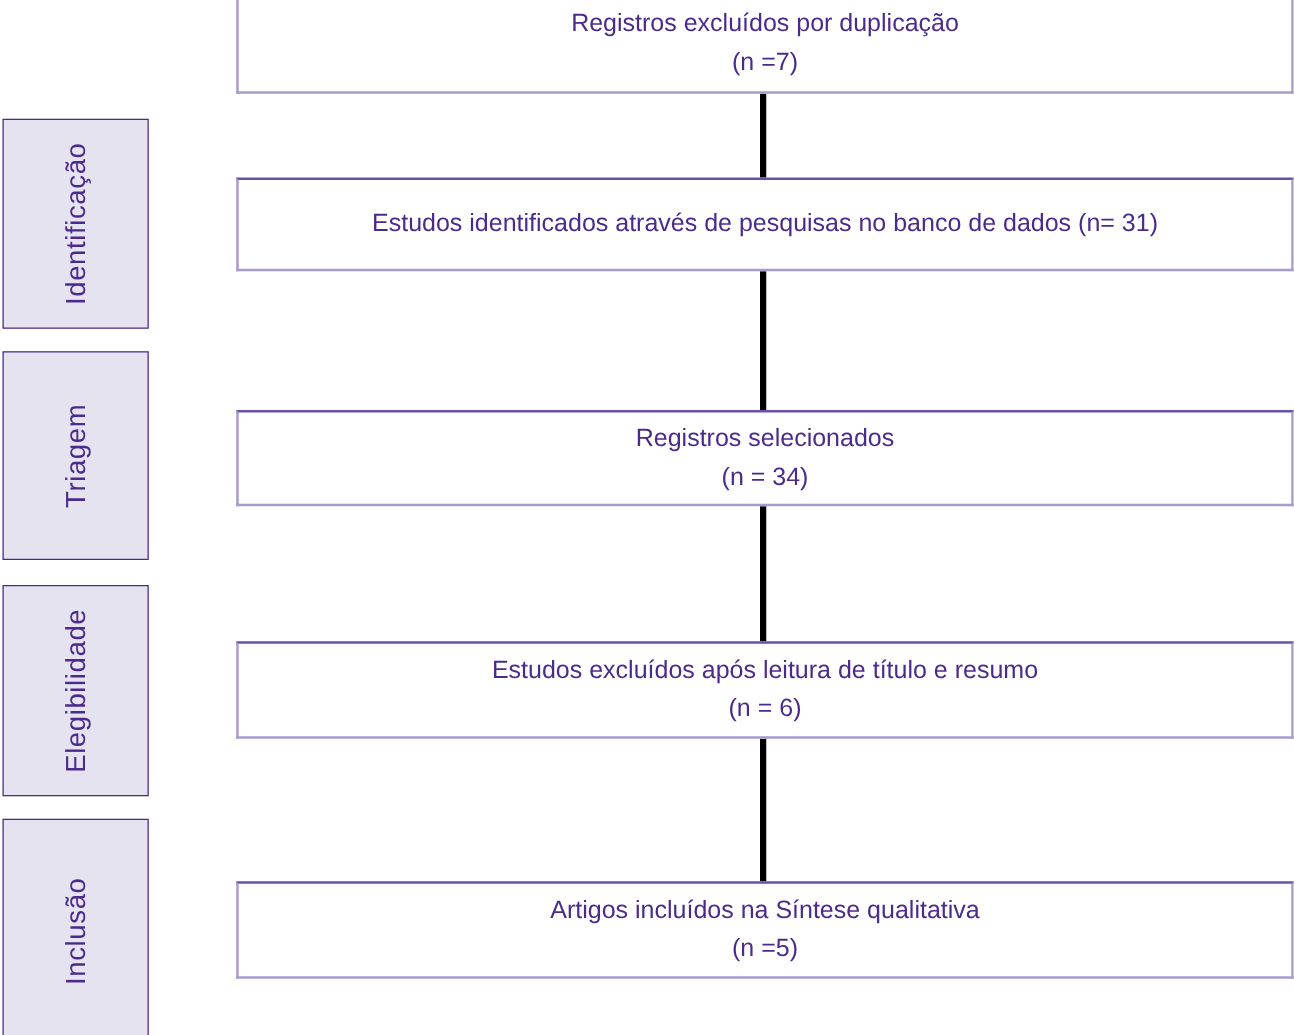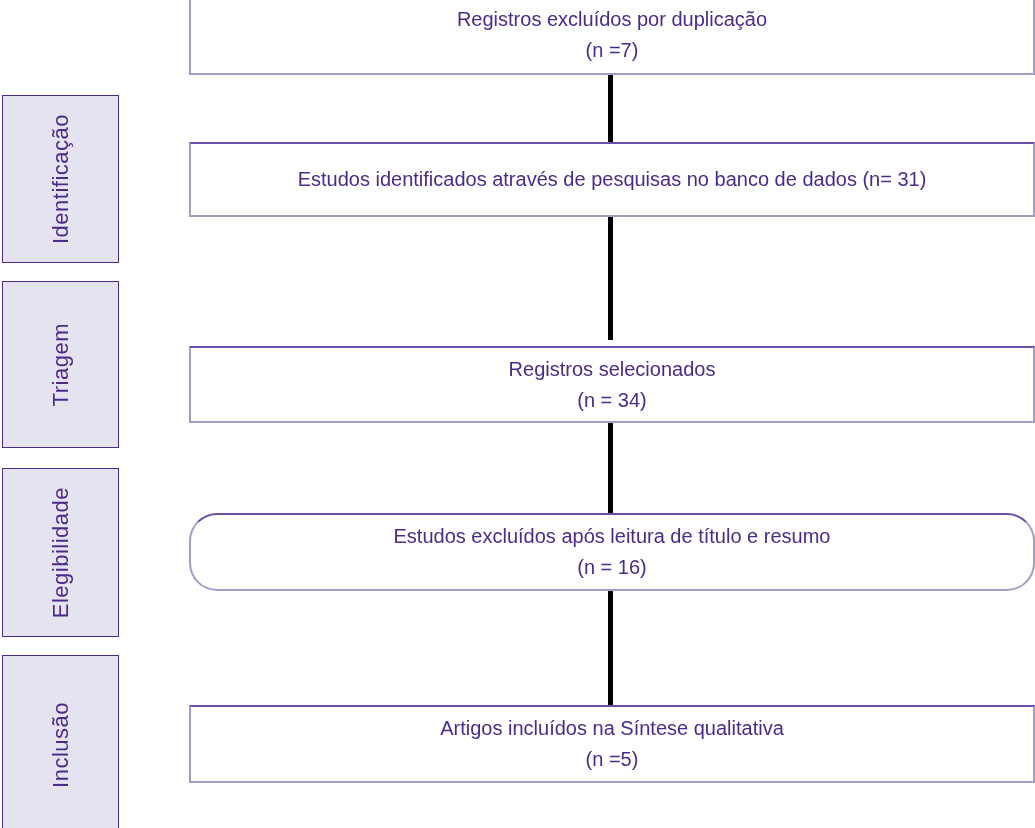--- a/index.html
+++ b/index.html
@@ -103,28 +103,28 @@
 
   <div class="flow-box" style="left:189px; top:-6px; width:846px; height:81px;">
     <div class="flow-line">Registros excluídos por duplicação</div>
     <div class="flow-line count">(n =7)</div>
   </div>
 
   <div class="flow-box single" style="left:189px; top:142px; width:846px; height:75px;">
     <div class="flow-line">Estudos identificados através de pesquisas no banco de dados (n= 31)</div>
   </div>
 
-  <div class="flow-box" style="left:189px; top:346px; width:846px; height:77px;">
+  <div class="flow-box" style="left:189px; top:328px; width:846px; height:77px;">
     <div class="flow-line">Registros selecionados</div>
     <div class="flow-line count">(n = 34)</div>
   </div>
 
-  <div class="flow-box" style="left:189px; top:513px; width:846px; height:78px;border-radius:28px;">
+  <div class="flow-box" style="left:189px; top:513px; width:846px; height:78px;">
     <div class="flow-line">Estudos excluídos após leitura de título e resumo</div>
-    <div class="flow-line count">(n = 16)</div>
+    <div class="flow-line count">(n = 6)</div>
   </div>
 
   <div class="flow-box" style="left:189px; top:705px; width:846px; height:78px;">
     <div class="flow-line">Artigos incluídos na Síntese qualitativa</div>
     <div class="flow-line count">(n =5)</div>
   </div>
 
 </div>
 
 </body></html>

